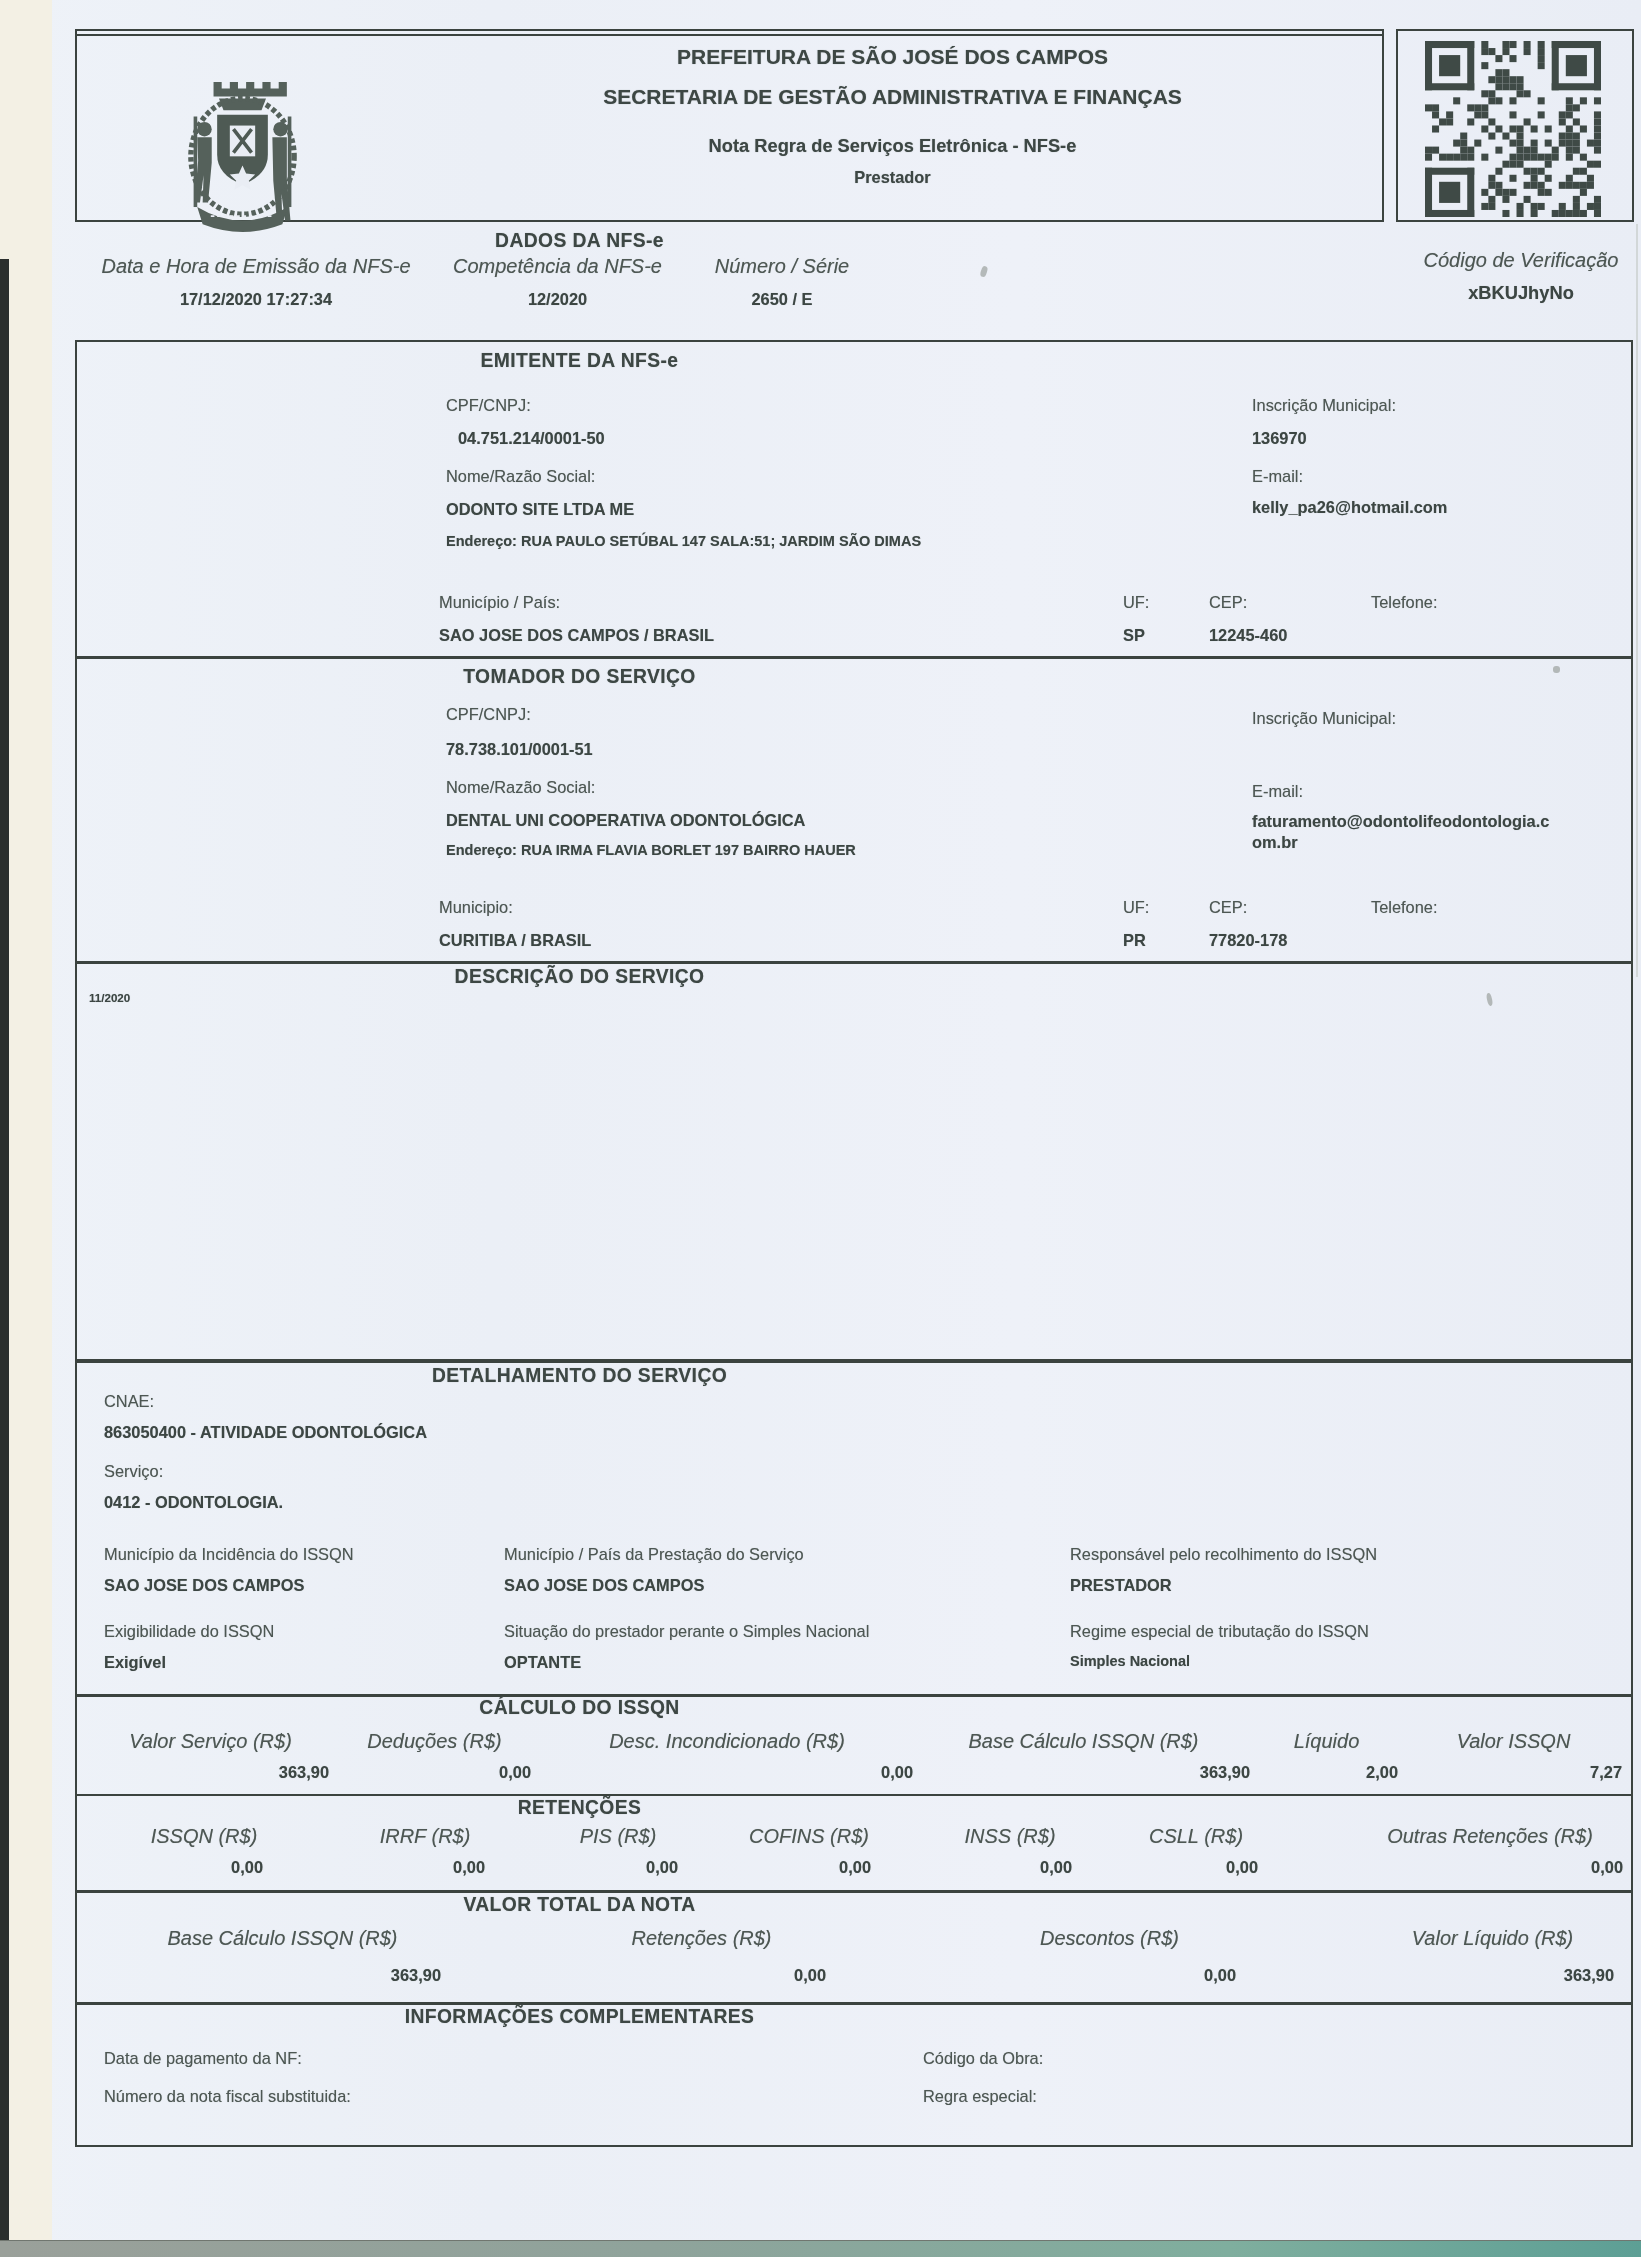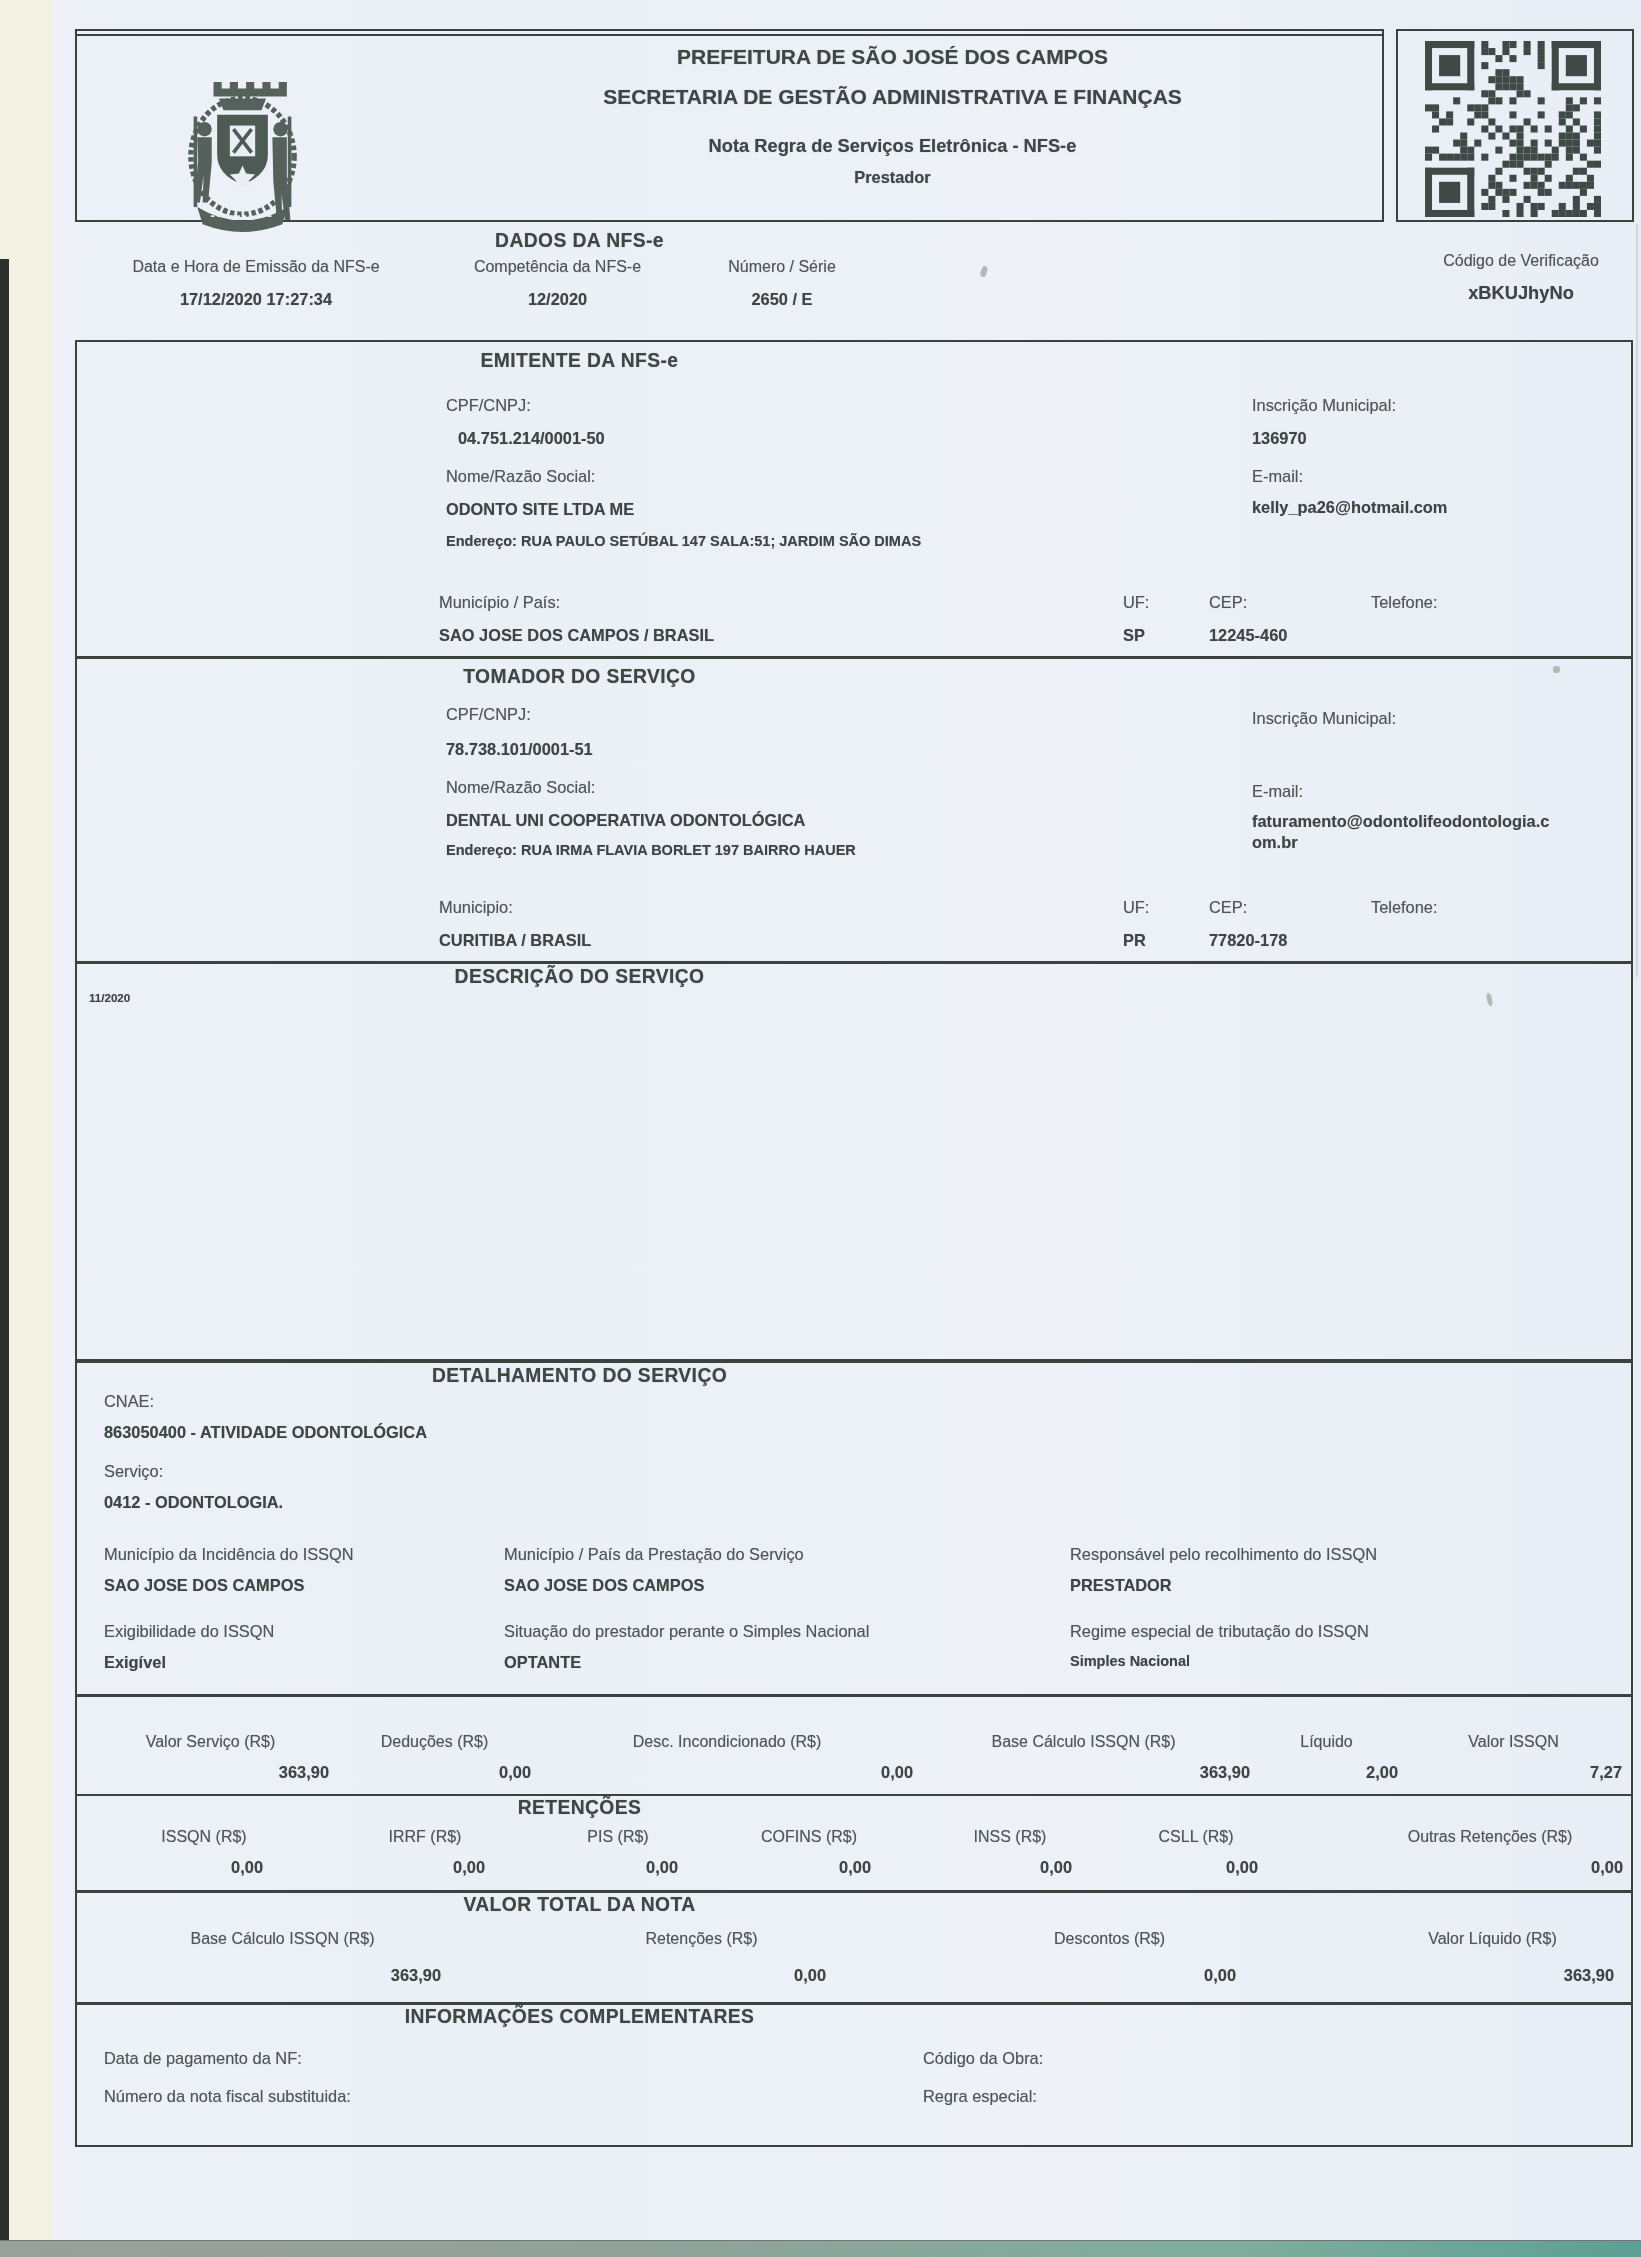--- a/index.html
+++ b/index.html
@@ -11,21 +11,21 @@
   .txt{position:absolute;white-space:nowrap;text-shadow:0 0 0.7px rgba(73,83,79,.45);}
   .lb{font-size:16.4px;color:#4d5753;}
   .sm{font-size:15.4px;}
   .vl{font-weight:bold;font-size:16.4px;color:#3c4643;}
   .big{font-size:17.4px;}
   .ttl{position:absolute;left:75px;width:1009px;text-align:center;font-size:19.3px;font-weight:bold;
        color:#3d4744;letter-spacing:0.4px;white-space:nowrap;text-shadow:0 0 0.8px rgba(61,71,68,.5);}
   .hline{position:absolute;left:241px;width:1149px;text-align:center;white-space:nowrap;
          font-weight:bold;color:#3d4744;text-shadow:0 0 0.9px rgba(61,71,68,.5);}
   .ccol{position:absolute;}
-  .ccol .cl{text-align:center;font-size:16px;color:#4d5753;line-height:19.3px;text-shadow:0 0 0.7px rgba(73,83,79,.45);}
+  .ccol .cl{text-align:center;font-size:20px;color:#4d5753;line-height:19.3px;text-shadow:0 0 0.7px rgba(73,83,79,.45);font-style:italic;}
   .ccol .cv{text-align:right;font-weight:bold;font-size:16.4px;color:#3c4643;margin-top:11.6px;text-shadow:0 0 0.7px rgba(60,70,67,.45);}
   .wrapcol{white-space:normal;word-break:break-all;width:301px;line-height:1.3;}
   .coat{position:absolute;left:93px;top:33px;filter:blur(0.4px);}
   .qr{position:absolute;left:1423px;top:39px;fill:#3f4a46;filter:blur(0.3px);}
   .left-cream{position:absolute;left:0;top:0;width:52px;height:2257px;background:#f3f0e4;}
   .left-dark{position:absolute;left:0;top:259px;width:8.7px;height:1999px;background:#2b2f2d;}
   .bottom-band{position:absolute;left:0;top:2240px;width:1641px;height:17.4px;
                background:linear-gradient(90deg,#9aa09a,#8fa39b 40%,#7fae9e 75%,#5d9f95);
                border-top:1.9px solid #70766f;}
   .right-scratch{position:absolute;left:1636px;top:224px;width:1.9px;height:753px;background:#c6cbc7;opacity:.65;}
@@ -345,20 +345,21 @@
   <div class="txt lb" style="left:1070px;top:1545px;">Responsável pelo recolhimento do ISSQN</div>
   <div class="txt vl" style="left:1070px;top:1576px;">PRESTADOR</div>
   <div class="txt lb" style="left:104px;top:1622px;">Exigibilidade do ISSQN</div>
   <div class="txt vl" style="left:104px;top:1653px;">Exigível</div>
   <div class="txt lb" style="left:504px;top:1622px;">Situação do prestador perante o Simples Nacional</div>
   <div class="txt vl" style="left:504px;top:1653px;">OPTANTE</div>
   <div class="txt lb" style="left:1070px;top:1622px;">Regime especial de tributação do ISSQN</div>
   <div class="txt vl" style="left:1070px;top:1653px;font-size:14.5px;">Simples Nacional</div>
 
   <div class="box" style="left:75px;top:1694px;width:1558px;height:102px;"></div>
+  <div class="ttl" style="top:1697px;">CÁLCULO DO ISSQN</div>
   <div class="ccol" style="left:92px;top:1732px;width:237px;">
     <div class="cl">Valor Serviço (R$)</div>
     <div class="cv">363,90</div>
   </div>
   <div class="ccol" style="left:338px;top:1732px;width:193px;">
     <div class="cl">Deduções (R$)</div>
     <div class="cv">0,00</div>
   </div>
   <div class="ccol" style="left:541px;top:1732px;width:372px;">
     <div class="cl">Desc. Incondicionado (R$)</div>

